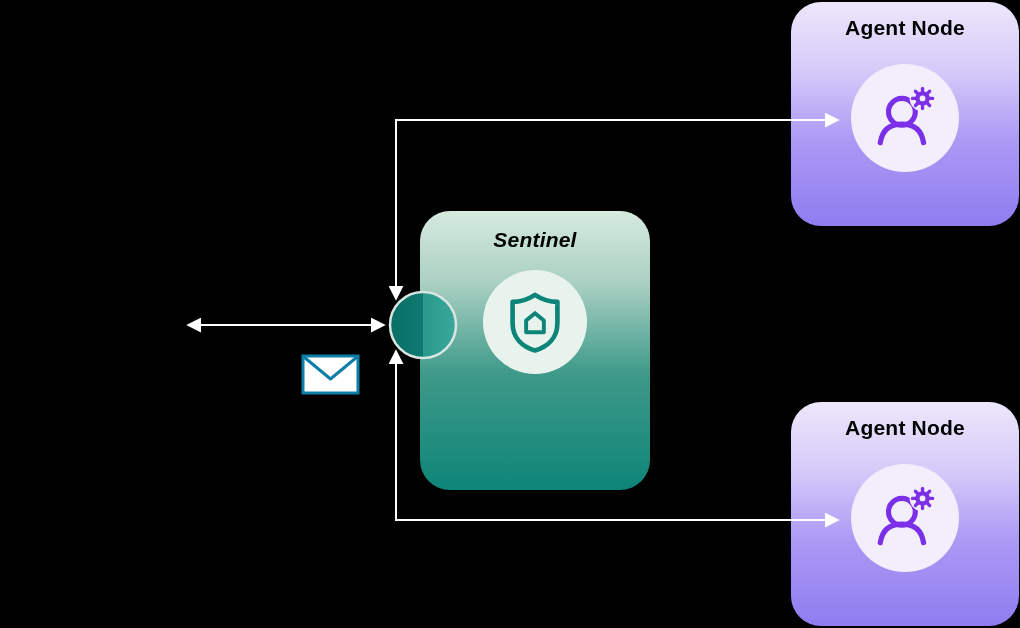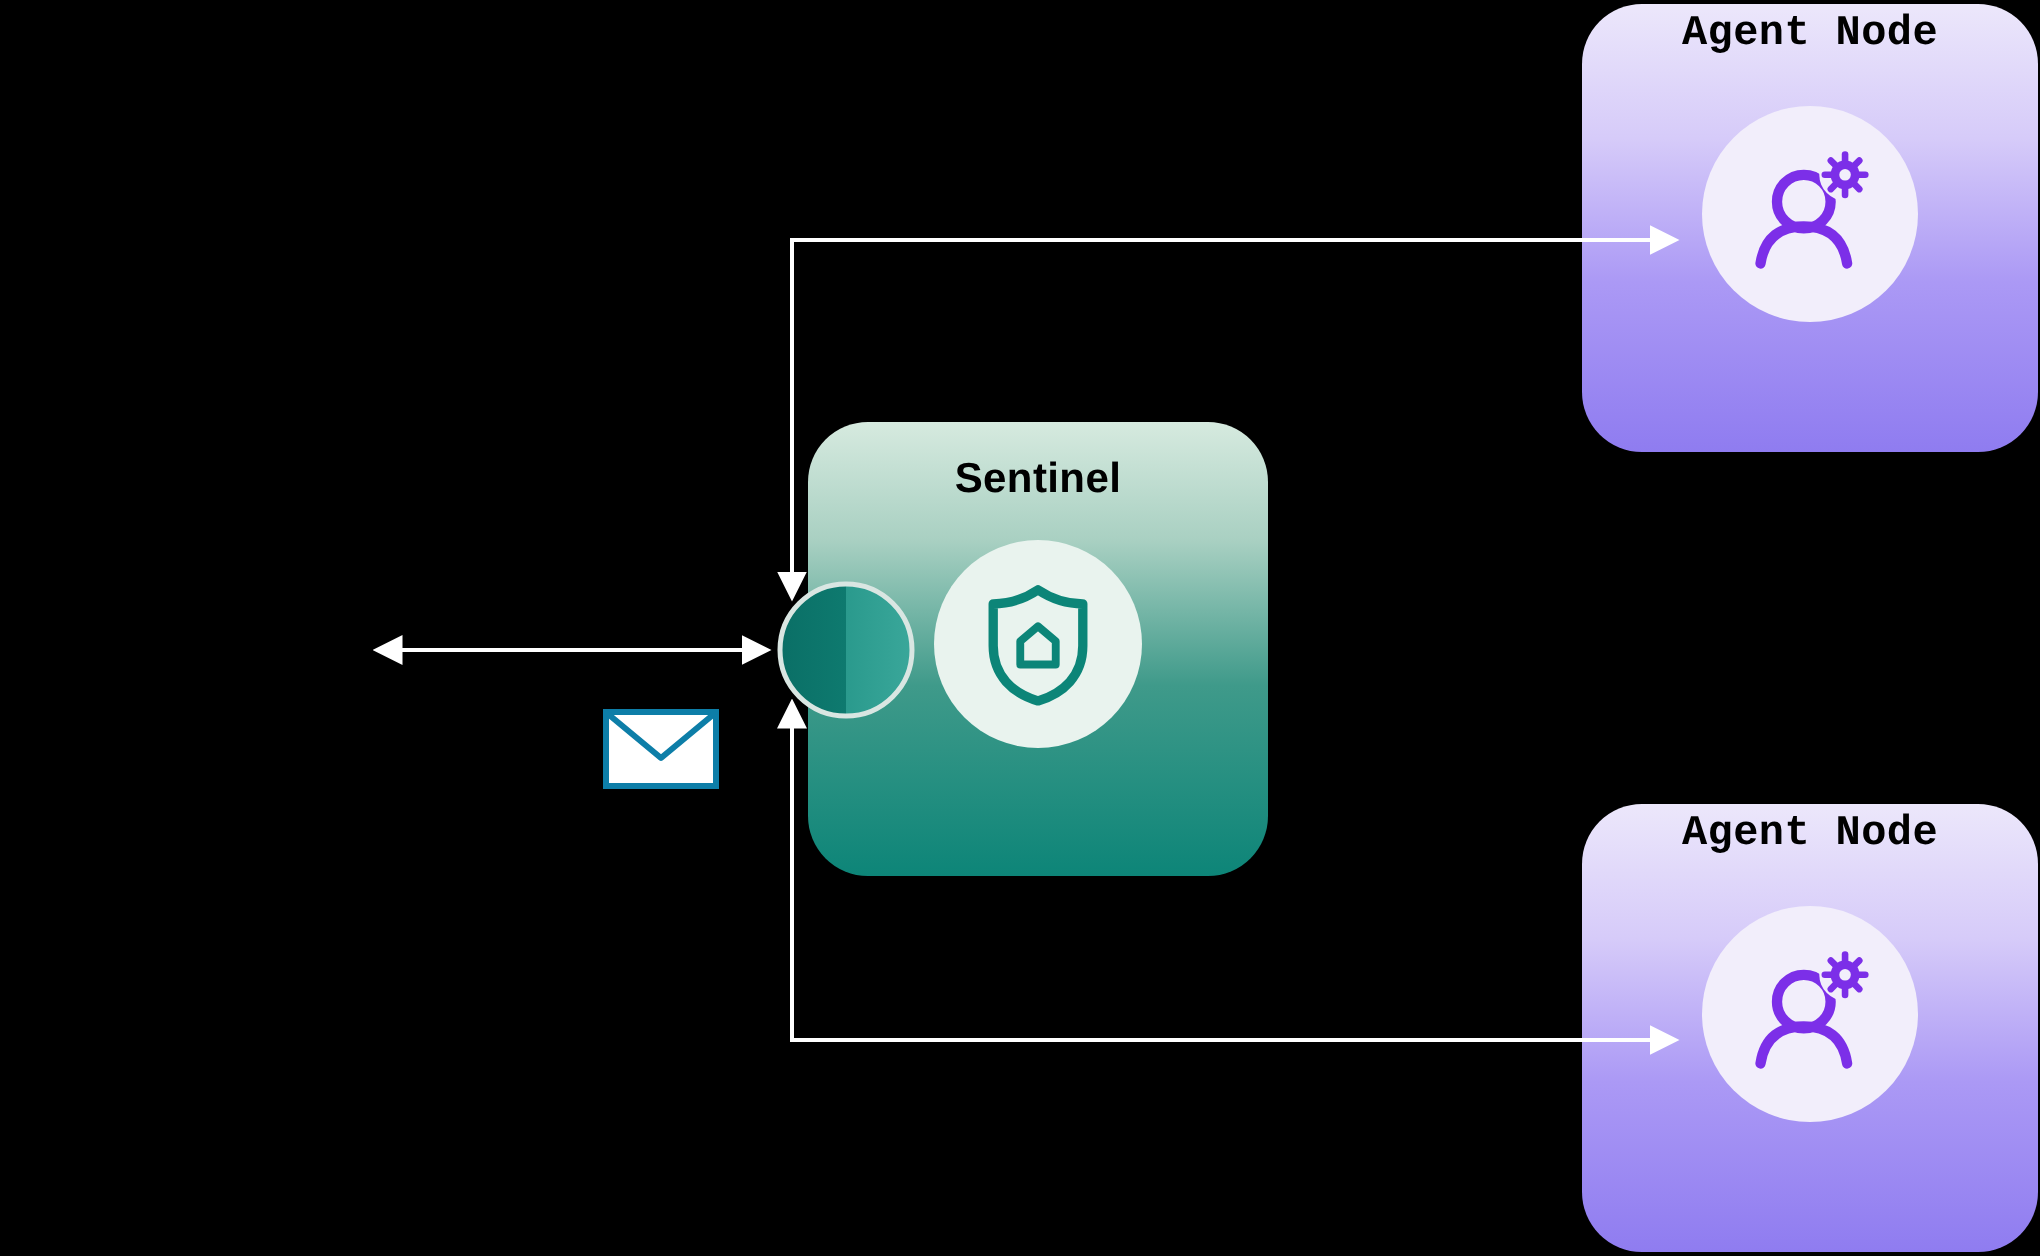--- a/index.html
+++ b/index.html
@@ -17,33 +17,34 @@
   .icon-circle { border-radius: 50%; display: flex; align-items: center; justify-content: center; }
 
   .client {
     left: 2px; top: 206px; width: 226px; height: 234px;
     background: linear-gradient(180deg, var(--client-grad-top, #c9e2fb) 0%, #7dbcf8 30%, #3e99f4 58%, var(--client-grad-bottom, #2a86ee) 100%);
   }
   .client .node-title { margin-top: 20px; }
   .client .icon-circle { width: 106px; height: 106px; margin-top: 25px; background: var(--client-circle, #fff); }
 
   .sentinel {
-    left: 404px; top: 211px; width: 230px; height: 227px;
+    left: 420px; top: 211px; width: 230px; height: 279px;
     background: linear-gradient(180deg, var(--sentinel-grad-top, #d6eadf) 0%, #a9d0c2 26%, #3f9a8a 58%, var(--sentinel-grad-bottom, #0d8578) 100%);
+    font-style: italic;
   }
   .sentinel .node-title { margin-top: 17px; }
   .sentinel .icon-circle { width: 104px; height: 104px; margin-top: 18px; background: var(--sentinel-circle, #e9f3ee); }
 
   .agent {
     left: 791px; width: 228px; height: 224px;
     background: linear-gradient(180deg, var(--agent-grad-top, #ece7fb) 0%, #d6cbf9 30%, #ab99f5 62%, var(--agent-grad-bottom, #8f7cf0) 100%);
   }
   .agent-top { top: 2px; }
   .agent-bottom { top: 402px; }
-  .agent .node-title { margin-top: 4px; font-family: Liberation Mono, monospace; }
+  .agent .node-title { margin-top: 14px; }
   .agent .icon-circle { width: 108px; height: 108px; margin-top: 24px; background: var(--agent-circle, #f2eefb); }
 
   .connectors { position: absolute; left: 0; top: 0; z-index: 5; pointer-events: none; }
   .edge { stroke: var(--connector, #fff); stroke-width: 2; fill: none; }
   .arrowhead { fill: var(--connector, #fff); }
   .port { stroke: var(--port-stroke, #d9e6e2); stroke-width: 2.5; }
   .env-rect { fill: var(--envelope-fill, #fff); stroke: var(--envelope-stroke, #0d7ea8); stroke-width: 3; }
   .env-flap { fill: none; stroke: var(--envelope-stroke, #0d7ea8); stroke-width: 3; stroke-linejoin: round; stroke-linecap: round; }
 
   .ic-client-s { fill: none; stroke: var(--client-icon, #2563eb); }

